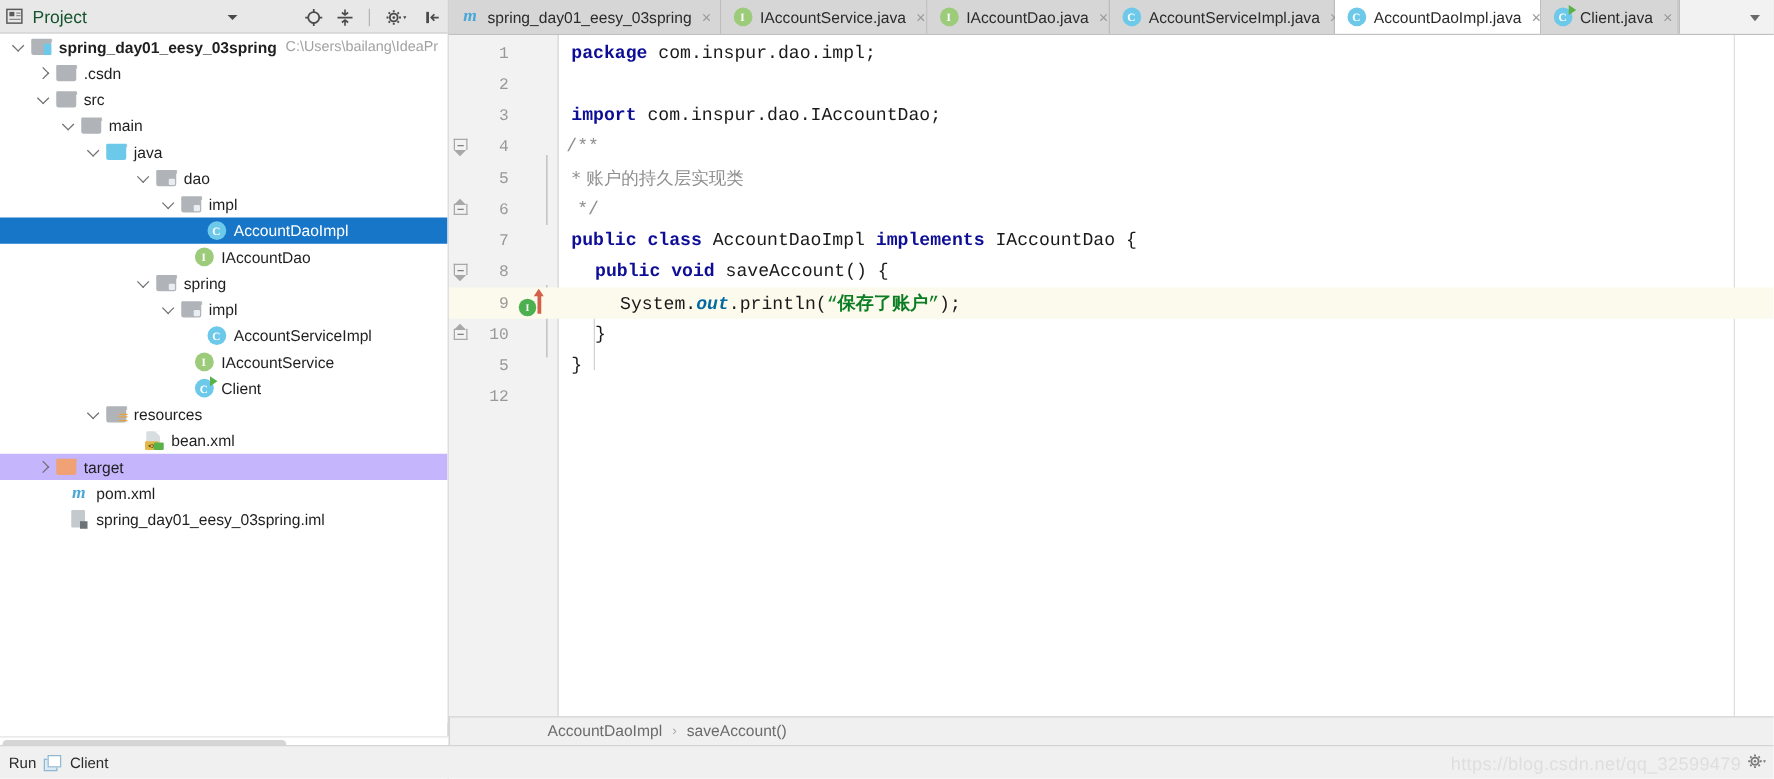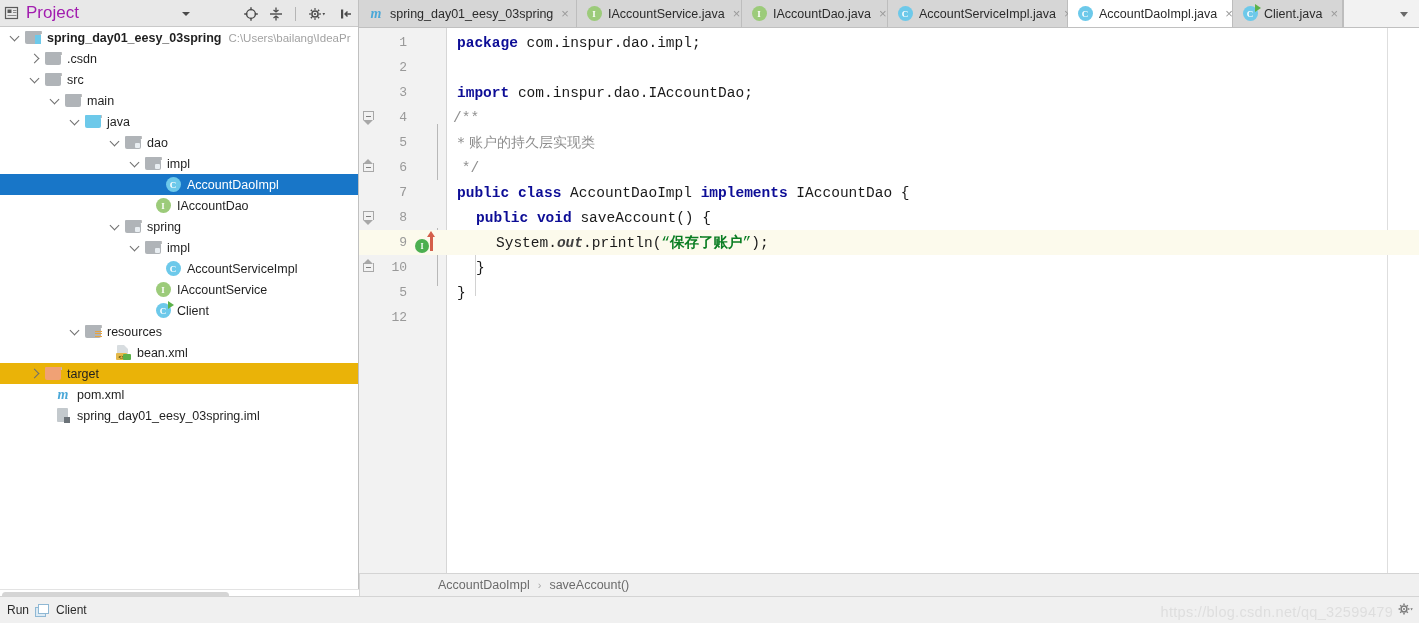--- a/index.html
+++ b/index.html
@@ -18,21 +18,21 @@
     border-right: 1px solid #c0c0c0;
   }
   #project-header {
     height: 27px; background: #e8e8e8;
     border-bottom: 1px solid #c9c9c9;
     display: flex; align-items: center; padding: 0 4px;
     position: relative;
   }
   .ph-icon { width: 17px; height: 16px; margin-right: 5px; flex: 0 0 auto; }
   #project-title {
-    font-size: 17px; color: #a21caf; flex: 0 0 auto;
+    font-size: 14px; color: #14532d; flex: 0 0 auto;
   }
   #project-dropdown {
     position: absolute; left: 182px; top: 12px;
     width: 0; height: 0;
     border-left: 4px solid transparent;
     border-right: 4px solid transparent;
     border-top: 4px solid #4a4a4a;
   }
   #ph-tools {
     position: absolute; right: 4px; top: 0; height: 27px;
@@ -45,21 +45,21 @@
 
   
   #tree { position: absolute; top: 27px; left: 0; right: 0; bottom: 45px;
           overflow: hidden; background: #fff; }
   .tree-row {
     height: 21px; display: flex; align-items: center;
     white-space: nowrap; font-size: 12.5px; color: #1f1f1f;
     position: relative;
   }
   .tree-row.selected { background: #1876c8; color: #ffffff; }
-  .tree-row.excluded { background: #eab308; }
+  .tree-row.excluded { background: #c4b5fd; }
   .twisty {
     width: 16px; height: 21px; flex: 0 0 auto; position: relative;
   }
   .twisty.open::after, .twisty.closed::after {
     content: ""; position: absolute; left: 4px; top: 7px;
     width: 6px; height: 6px;
     border-right: 1.6px solid #6e6e6e;
     border-bottom: 1.6px solid #6e6e6e;
   }
   .twisty.open::after { transform: rotate(45deg); top: 6px; left: 3px; }
@@ -222,21 +222,21 @@
     color: #999999;
   }
   .ctext {
     position: absolute; left: 98px;
     font-family: "Liberation Mono", monospace;
     font-size: 14.5px; color: #1a1a1a; white-space: pre;
   }
   .kw { color: #0d0d96; font-weight: bold; }
   .cmt { color: #8f8f8f; }
   .str { color: #0a7d22; }
-  .fieldv { color: #404040; font-style: italic; font-weight: bold; }
+  .fieldv { color: #0369a1; font-style: italic; font-weight: bold; }
   .cjk { font-family: "DejaVu Sans", sans-serif; font-weight: bold; }
 
   .fold-mark {
     position: absolute; left: 4px; width: 11px; height: 11px;
     border: 1px solid #a8a8a8; background: #f2f2f2;
   }
   .fold-mark::after {
     content: ""; position: absolute; left: 2px; top: 4px;
     width: 5px; height: 1px; background: #808080;
   }

